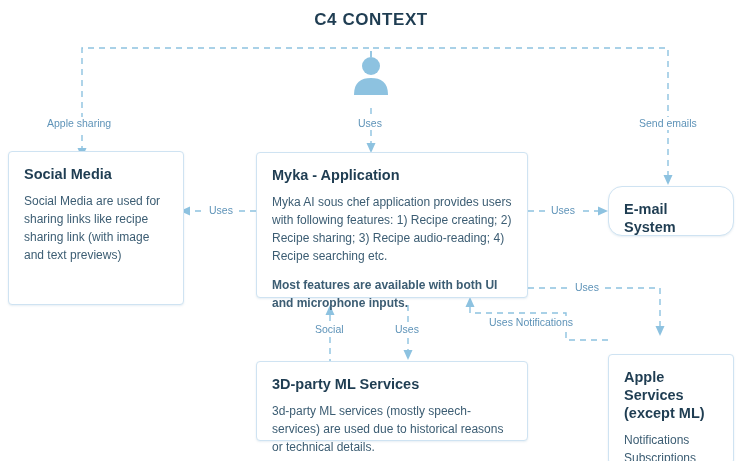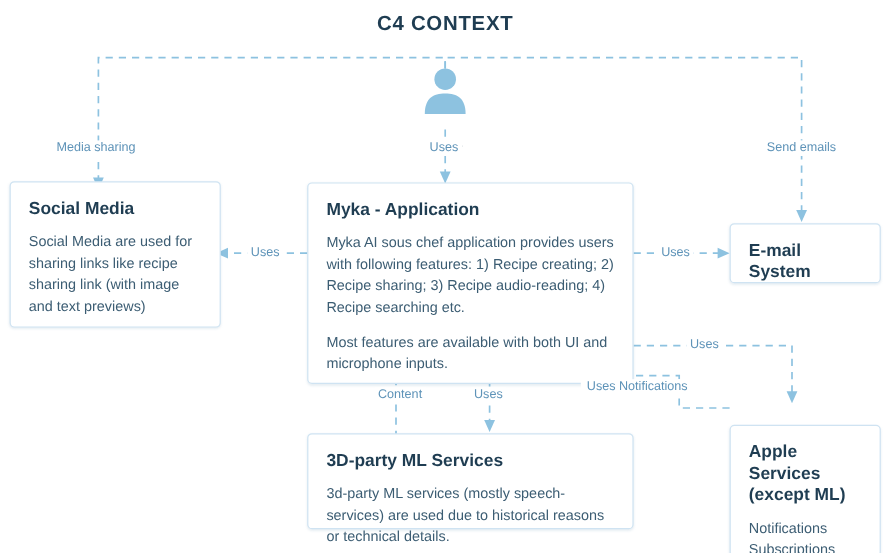--- a/index.html
+++ b/index.html
@@ -56,20 +56,21 @@
     font-size: 12px;
     color: #3c5d73;
     line-height: 1.5;
     margin-top: 9px;
   }
   .box-desc p {
     margin: 0 0 11px 0;
   }
   .box-desc p:last-child {
     margin-bottom: 0;
+    font-weight: bold;
   }
   .box-pad {
     padding: 13px 15px;
   }
   .edge-label {
     position: absolute;
     font-size: 10.5px;
     color: #5e93b8;
     background: #ffffff;
     padding: 0 3px;
@@ -136,50 +137,50 @@
   </svg>
 
   <div class="actor" style="left:336px; top:55px; width:70px;">
     <svg width="40" height="44" viewBox="0 0 40 44">
       <circle cx="20" cy="11" r="9" fill="#8dc2e0"></circle>
       <path d="M 3 40 C 3 27 10 23 20 23 C 30 23 37 27 37 40 Z" fill="#8dc2e0"></path>
     </svg>
     <div class="actor-label">User</div>
   </div>
 
-  <div class="box box-pad" style="left:8px; top:151px; width:176px; height:122px;">
+  <div class="box box-pad" style="left:8px; top:151px; width:176px; height:154px;">
     <div class="box-title">Social Media</div>
     <div class="box-desc">Social Media are used for sharing links like recipe sharing link (with image and text previews)</div>
   </div>
 
-  <div class="box box-pad" style="left:256px; top:152px; width:272px; height:168px;">
+  <div class="box box-pad" style="left:256px; top:152px; width:272px; height:146px;">
     <div class="box-title">Myka - Application</div>
     <div class="box-desc">
       <p>Myka AI sous chef application provides users with following features: 1) Recipe creating; 2) Recipe sharing; 3) Recipe audio-reading; 4) Recipe searching etc.</p>
       <p>Most features are available with both UI and microphone inputs.</p>
     </div>
   </div>
 
-  <div class="box box-pad" style="left:608px; top:186px; width:126px; height:50px;">
+  <div class="box box-pad" style="left:608px; top:186px; width:126px; height:50px;border-radius:14px;">
     <div class="box-title">E-mail System</div>
   </div>
 
   <div class="box box-pad" style="left:608px; top:354px; width:126px; height:110px;">
     <div class="box-title">Apple Services (except ML)</div>
     <div class="box-desc">Notifications Subscriptions</div>
   </div>
 
   <div class="box box-pad" style="left:256px; top:361px; width:272px; height:80px;">
     <div class="box-title">3D-party ML Services</div>
     <div class="box-desc">3d-party ML services (mostly speech-services) are used due to historical reasons or technical details.</div>
   </div>
 
-  <div class="edge-label" style="left:44px; top:117px;">Media sharing</div>
+  <div class="edge-label" style="left:44px; top:117px;">Apple sharing</div>
   <div class="edge-label" style="left:355px; top:117px;">Uses</div>
   <div class="edge-label" style="left:636px; top:117px;">Send emails</div>
   <div class="edge-label" style="left:206px; top:204px;">Uses</div>
   <div class="edge-label" style="left:548px; top:204px;">Uses</div>
   <div class="edge-label" style="left:572px; top:281px;">Uses</div>
-  <div class="edge-label" style="left:312px; top:323px;">Content</div>
+  <div class="edge-label" style="left:312px; top:323px;">Social</div>
   <div class="edge-label" style="left:392px; top:323px;">Uses</div>
   <div class="edge-label two-line" style="left:484px; top:316px; width:88px;">Uses Notifications</div>
 
 </div>
 
 </body></html>

